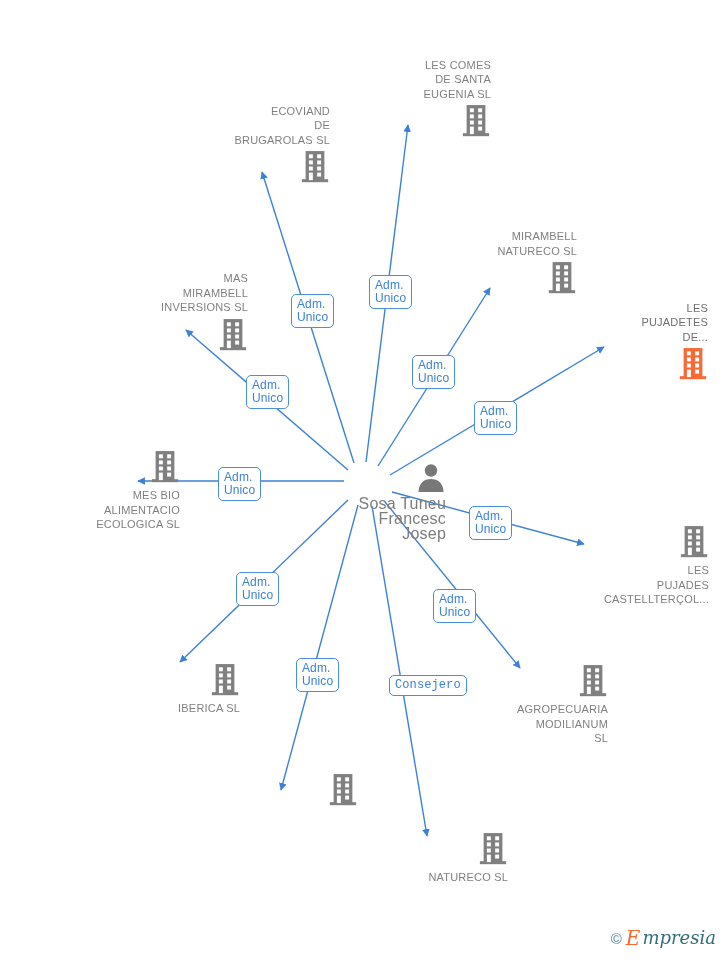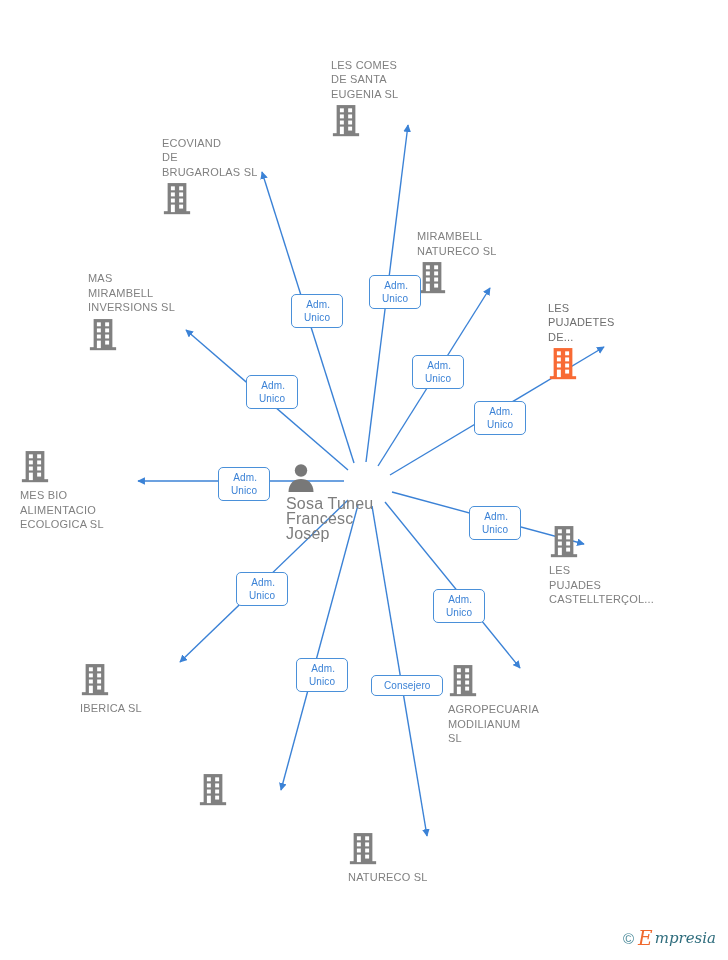--- a/index.html
+++ b/index.html
@@ -21,21 +21,21 @@
     position: absolute;
     left: 0;
     top: 0;
     width: 728px;
     height: 960px;
   }
   .node {
     position: absolute;
     width: 160px;
     margin-left: -80px;
-    text-align: left;
+    text-align: right;
     user-select: none;
   }
   .node-icon {
     display: block;
     margin: 0 auto;
     line-height: 0;
   }
   .node-label {
     display: block;
     font-size: 11px;
@@ -54,24 +54,24 @@
     margin-top: 2px;
   }
 
   .edge-label {
     position: absolute;
     box-sizing: border-box;
     border: 1px solid #4a90d9;
     border-radius: 5px;
     background: #ffffff;
     color: #3b82d6;
-    font-size: 10px;
+    font-size: 12px;
     line-height: 13px;
-    text-align: right;
-    padding: 3px 12px;
+    text-align: left;
+    padding: 3px 5px;
     white-space: pre-line;
     letter-spacing: 0.1px;
   }
 
   #watermark {
     position: absolute;
     right: 12px;
     bottom: 12px;
     display: flex;
     align-items: center;
@@ -85,21 +85,21 @@
   #watermark .wm-e {
     font-family: "DejaVu Serif", serif;
     font-style: italic;
     font-size: 20px;
     color: #f0692e;
     line-height: 1;
   }
   #watermark .wm-rest {
     font-family: "DejaVu Serif", serif;
     font-style: italic;
-    font-size: 15px;
+    font-size: 18px;
     color: #2f6d7d;
     line-height: 1;
     margin-left: -2px;
   }
 </style>
 </head>
 <body>
 
 <div id="graph-canvas">
 
@@ -139,21 +139,21 @@
               <rect x="18.3" y="4.5" width="4.2" height="4.2"></rect>
               <rect x="9.5" y="11" width="4.2" height="4.2"></rect>
               <rect x="18.3" y="11" width="4.2" height="4.2"></rect>
               <rect x="9.5" y="17.5" width="4.2" height="4.2"></rect>
               <rect x="18.3" y="17.5" width="4.2" height="4.2"></rect>
               <rect x="9.5" y="24" width="4.2" height="8"></rect>
               <rect x="18.3" y="24" width="4.2" height="4.2"></rect>
             </g>
           </svg></span>
       </div>
-      <div class="node label-above" style="left: 242px; top: 103.5px; margin-top: 32px;">
+      <div class="node label-above" style="left: 250px; top: 103.5px;">
         <span class="node-label">ECOVIAND
 DE
 BRUGAROLAS SL</span>
         <span class="node-icon"><svg width="30" height="34" viewBox="0 0 32 36" xmlns="http://www.w3.org/2000/svg">
             <g fill="#808080">
               <rect x="6" y="1" width="20" height="31"></rect>
               <rect x="2" y="31" width="28" height="3.2"></rect>
             </g>
             <g fill="#ffffff">
               <rect x="9.5" y="4.5" width="4.2" height="4.2"></rect>
@@ -374,21 +374,21 @@
       <div class="edge-label" style="left: 218px; top: 467px;">Adm.
 Unico</div>
       <div class="edge-label" style="left: 469px; top: 506px;">Adm.
 Unico</div>
       <div class="edge-label" style="left: 236px; top: 572px;">Adm.
 Unico</div>
       <div class="edge-label" style="left: 433px; top: 589px;">Adm.
 Unico</div>
       <div class="edge-label" style="left: 296px; top: 658px;">Adm.
 Unico</div>
-      <div class="edge-label" style="left: 371px; top: 675px;">Consejero</div>
+      <div class="edge-label" style="left: 389px; top: 675px; font-family: Liberation Mono, monospace;">Consejero</div>
     </div>
 
   <div id="watermark">
     <span class="wm-c">©</span>
     <span class="wm-e">E</span>
     <span class="wm-rest">mpresia</span>
   </div>
 
 </div>
 

